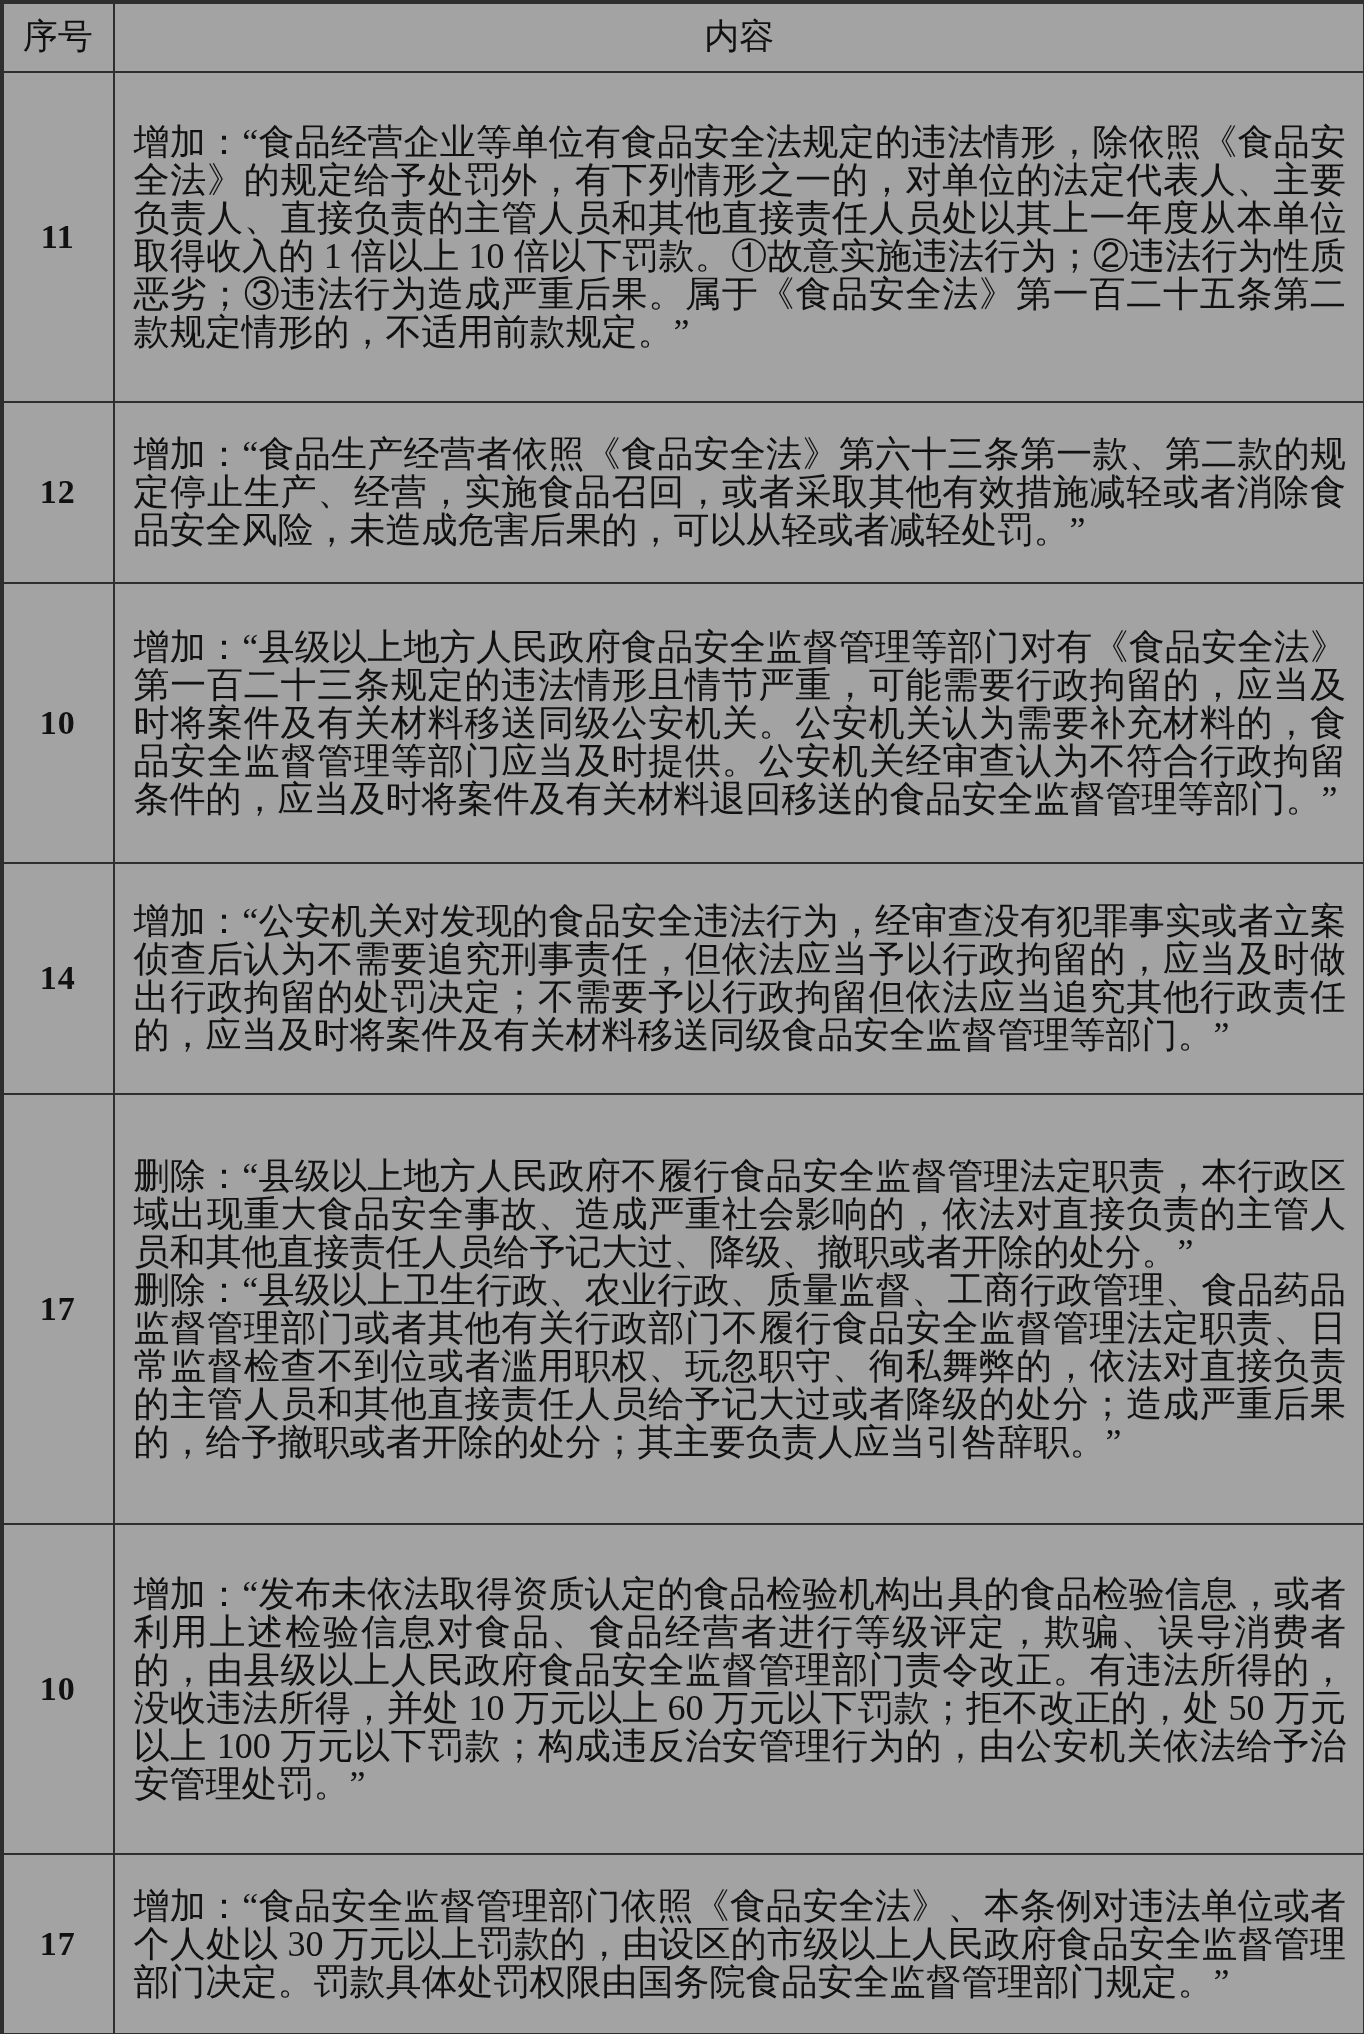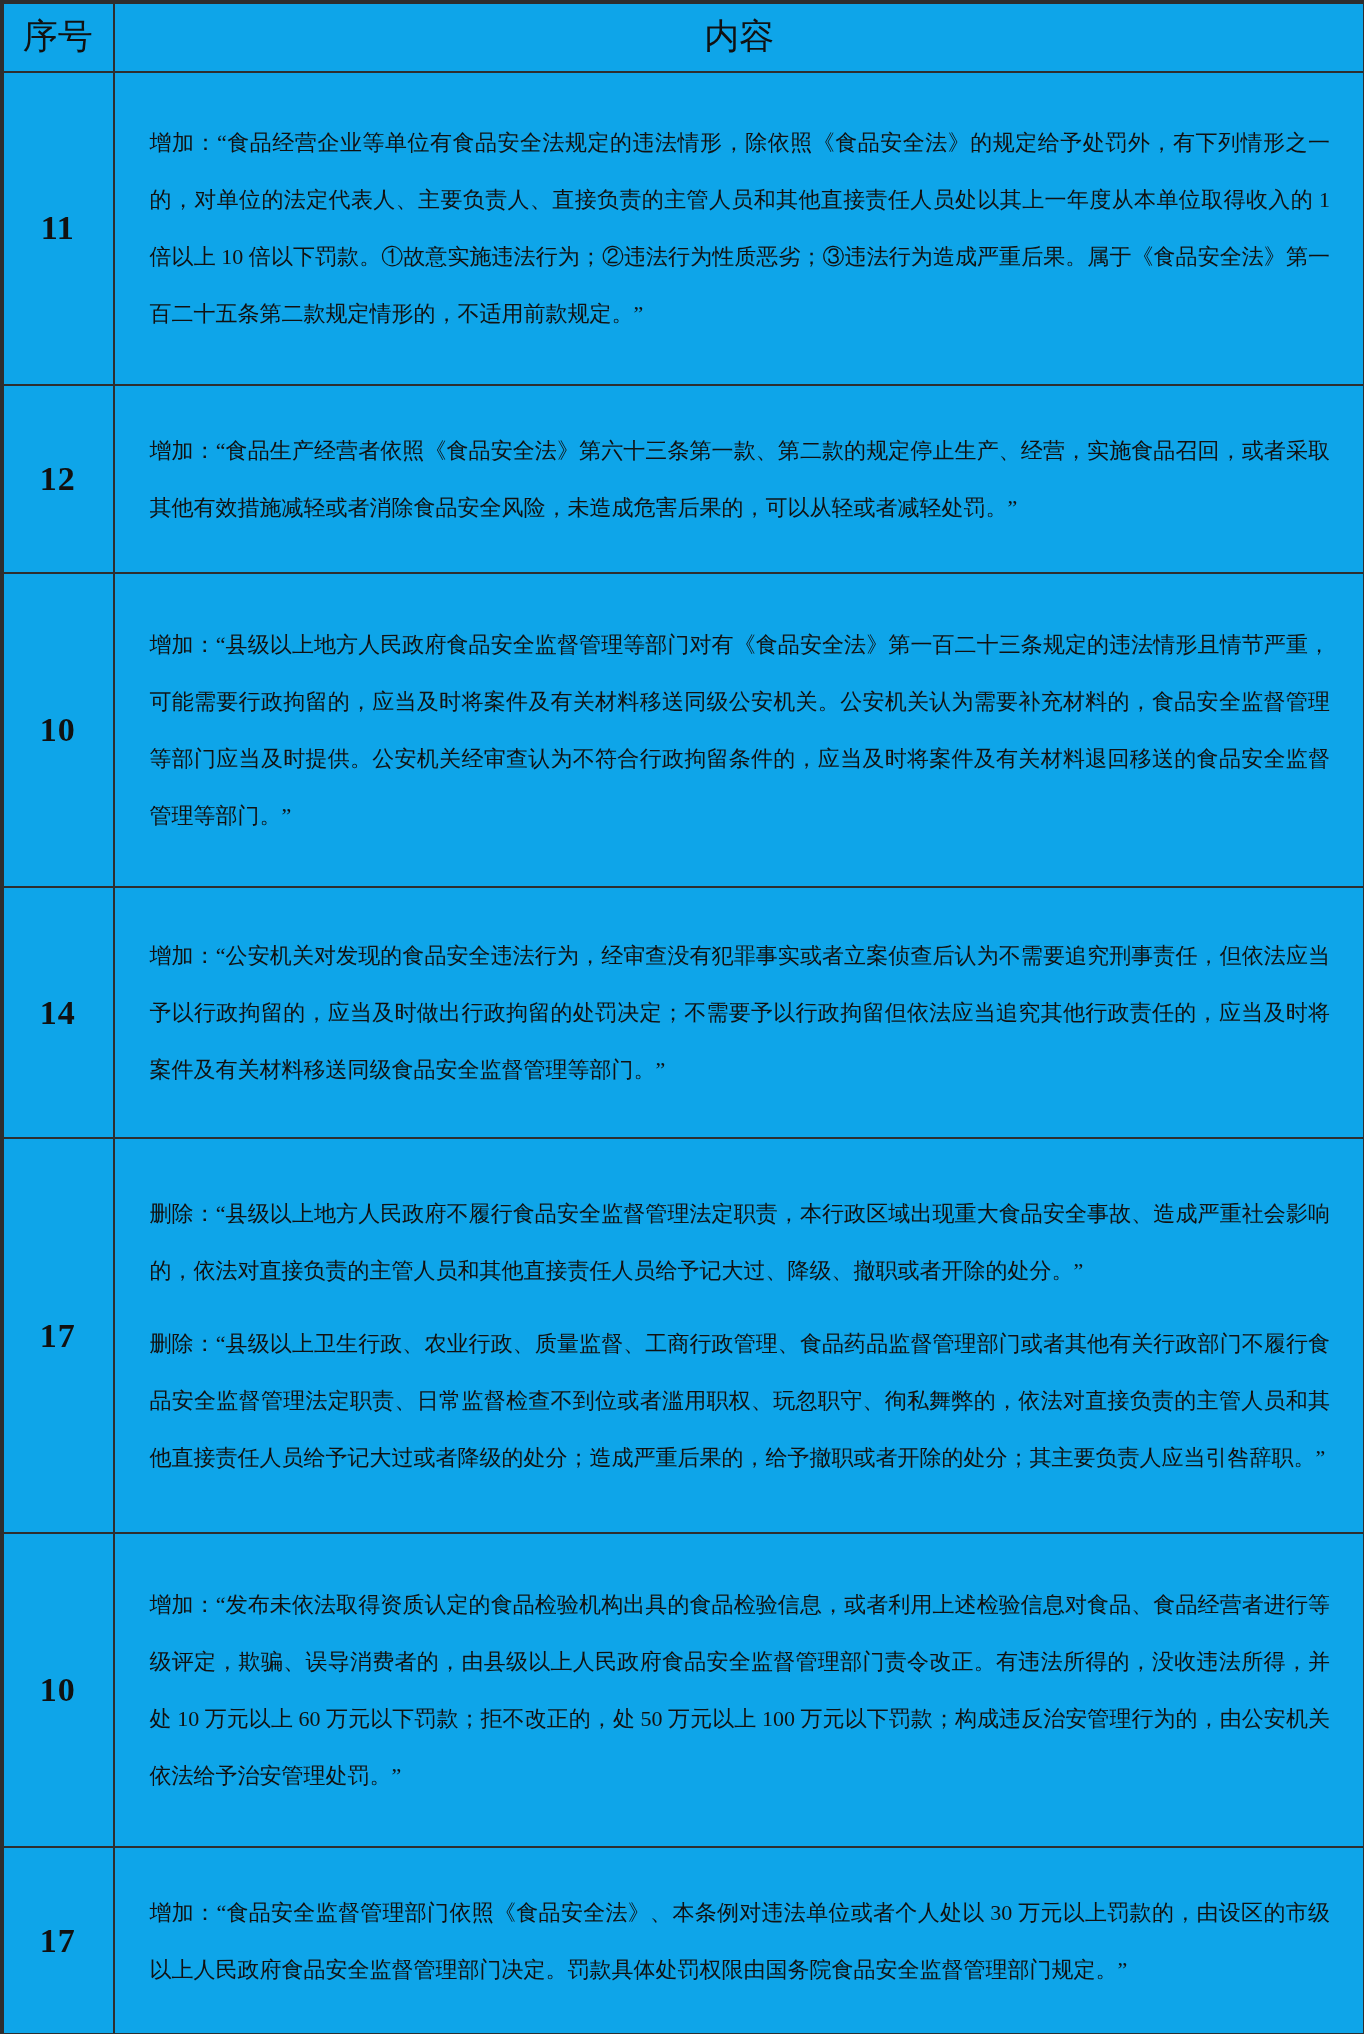--- a/index.html
+++ b/index.html
@@ -10,21 +10,21 @@
   body {
     width: 1364px;
     height: 2034px;
     font-family: "Liberation Serif", "DejaVu Serif", serif;
     color: #111111;
   }
   .page {
     position: relative;
     width: 1364px;
     height: 2034px;
-    background: #0ea5e9;
+    background: #a3a3a3;
     box-sizing: border-box;
   }
   .doc-table {
     display: table;
     width: 100%;
     height: 100%;
     border-collapse: collapse;
     table-layout: fixed;
   }
   .t-row { display: table-row; }
@@ -47,23 +47,23 @@
   .header-cell {
     text-align: center;
     font-size: 35px;
     vertical-align: middle;
   }
   .content-cell {
     padding: 11px 18px 11px 19px;
     text-align: justify;
   }
   .content-cell p {
-    margin: 16px;
-    font-size: 22px;
-    line-height: 57px;
+    margin: 0;
+    font-size: 36px;
+    line-height: 38px;
     text-align: justify;
   }
 </style>
 </head>
 <body>
 
 <div class="page">
   <div class="doc-table">
 
     <div class="t-row header-row">

